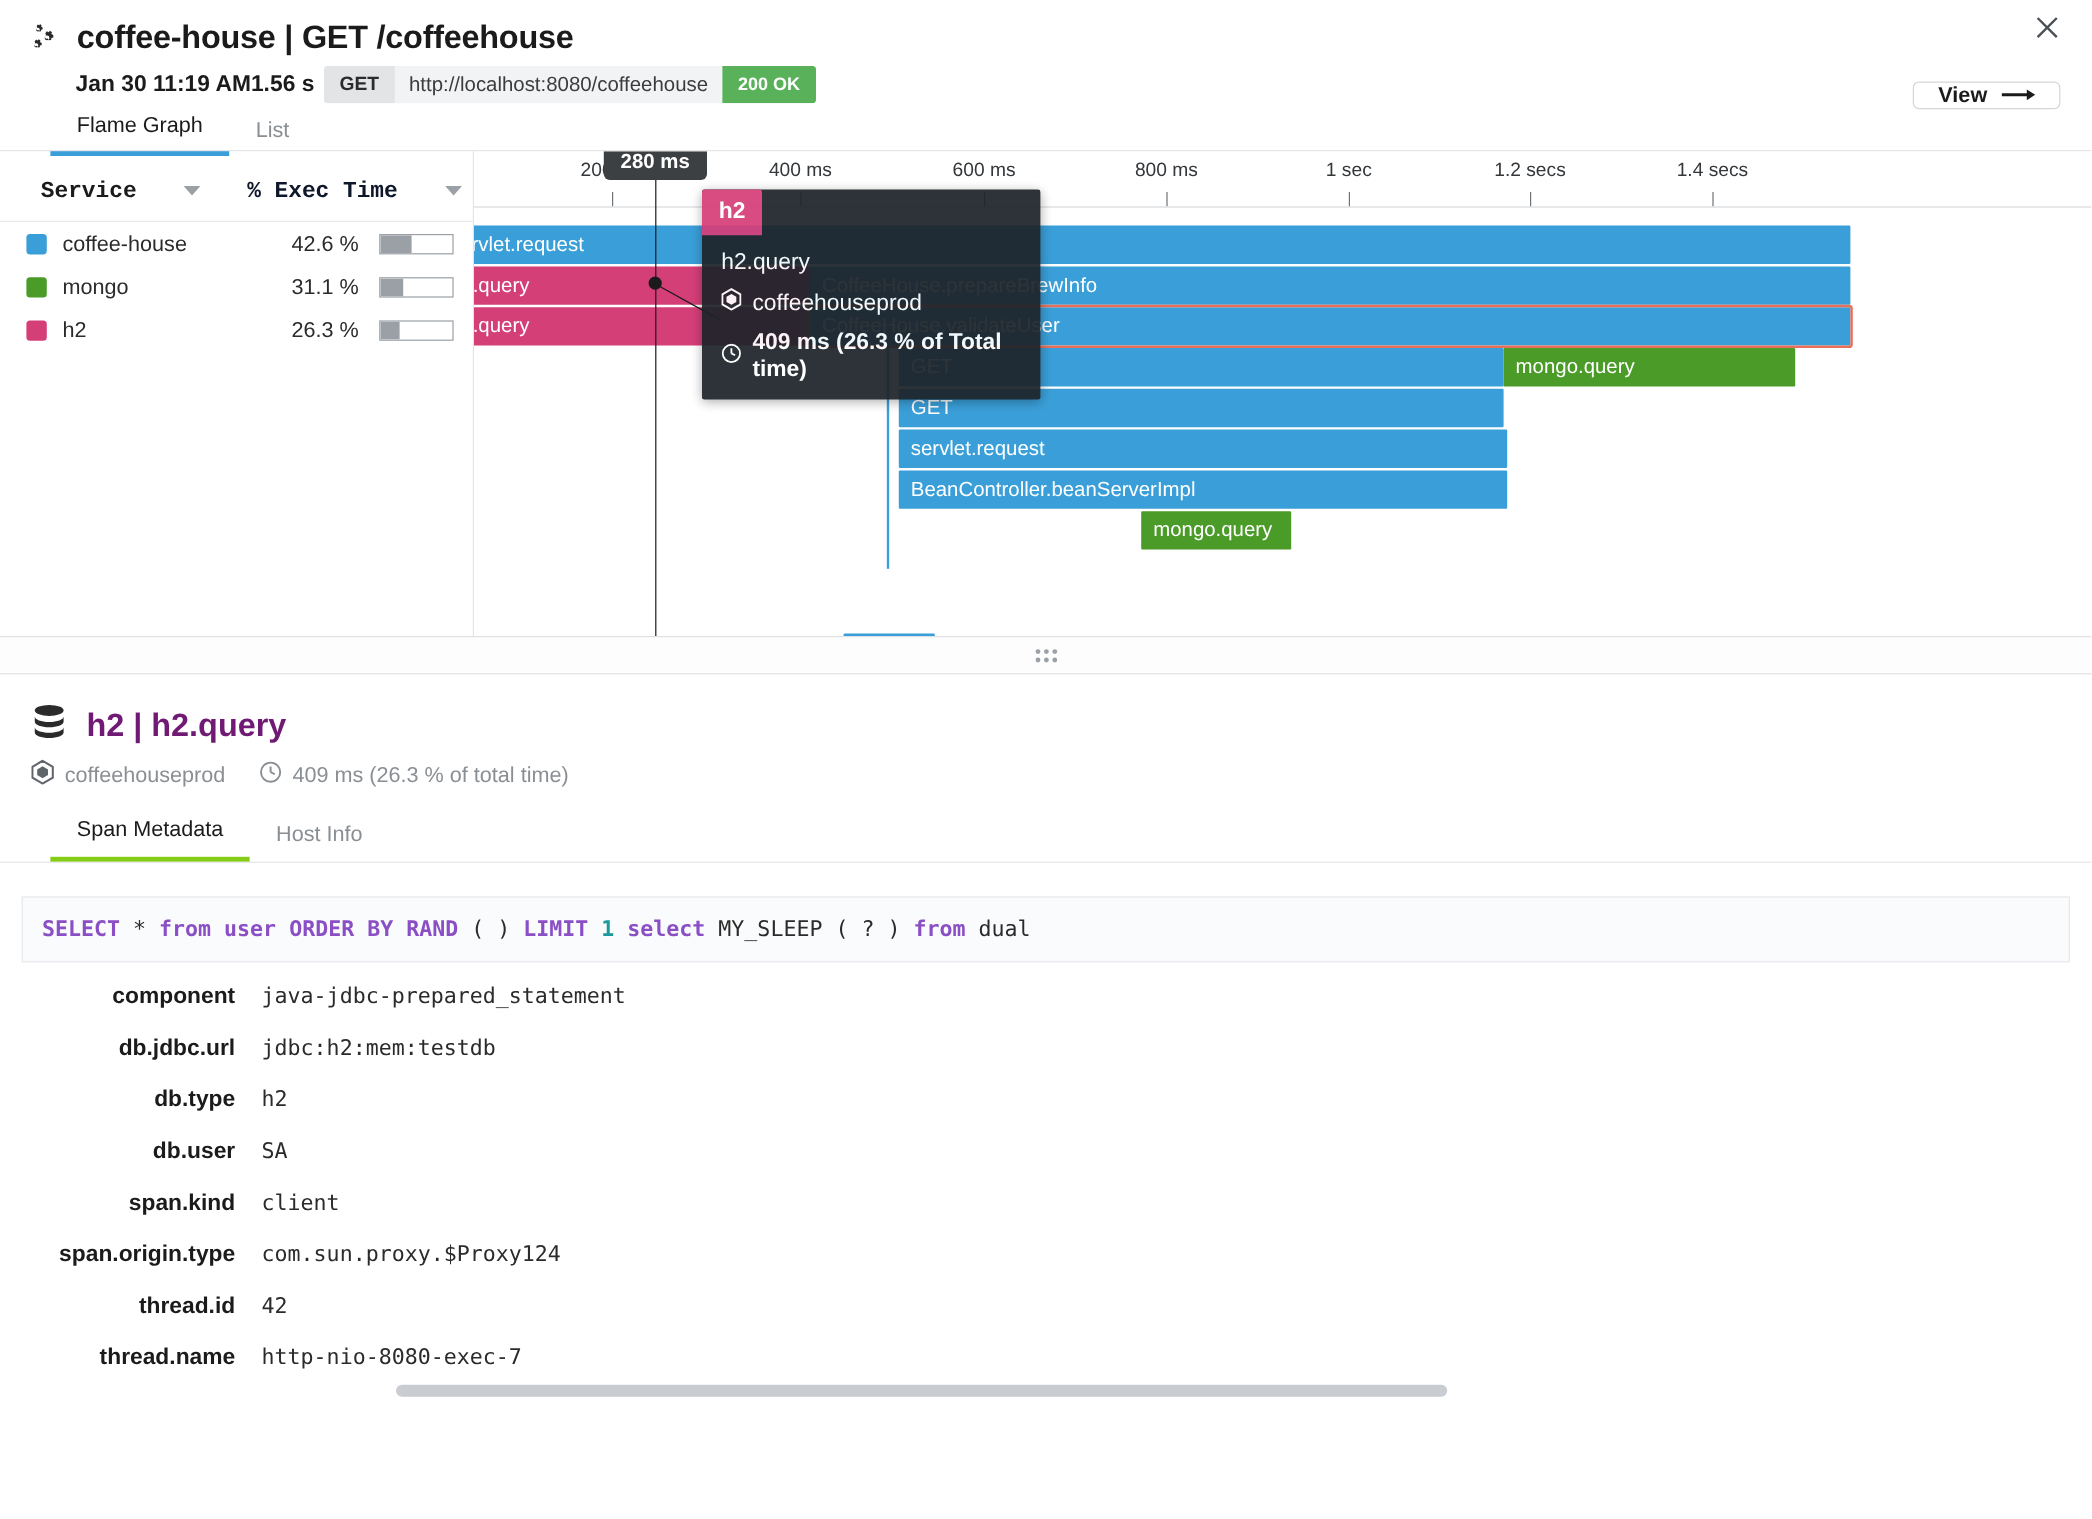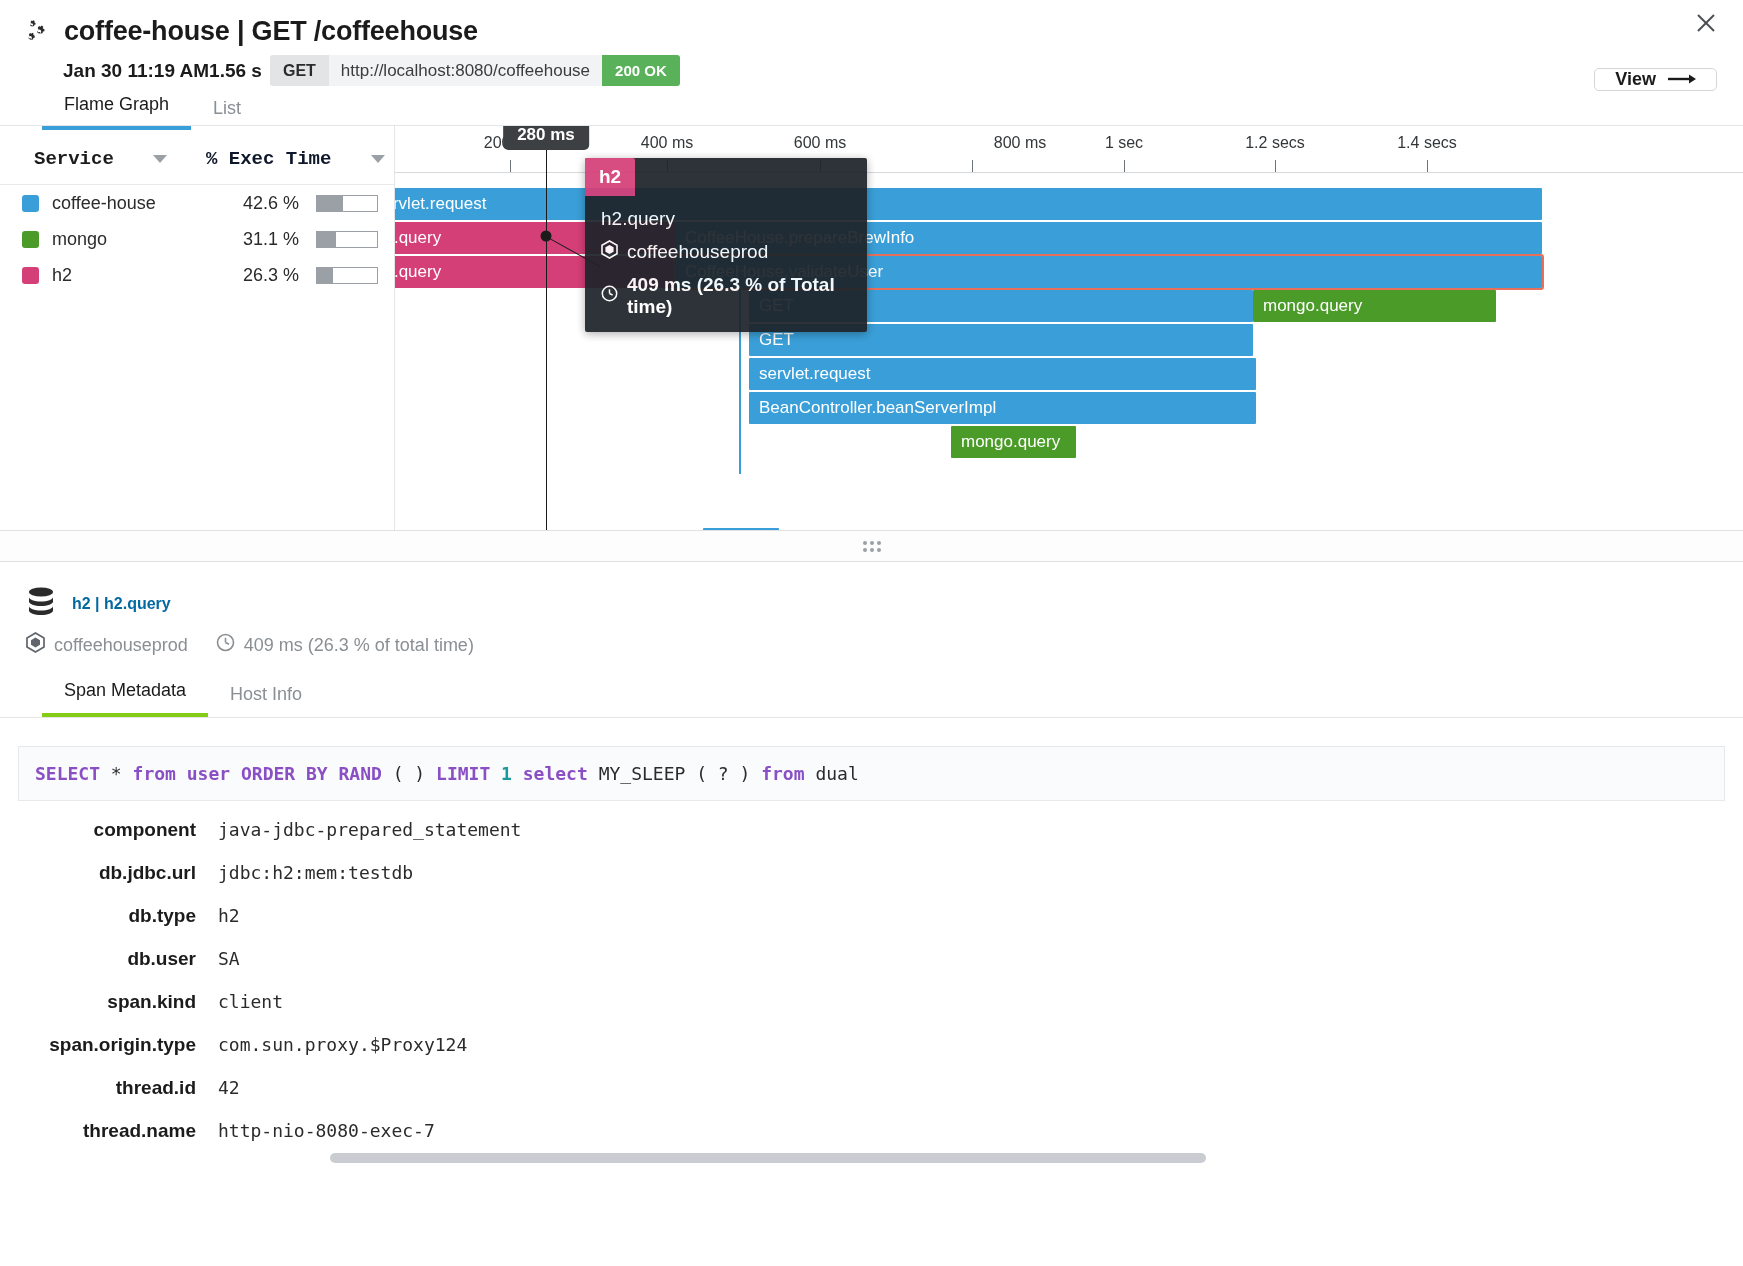--- a/index.html
+++ b/index.html
@@ -228,21 +228,21 @@
     background: #fdfdfd;
     display: flex; align-items: center; justify-content: center;
     cursor: row-resize;
   }
   .grip { display: grid; grid-template-columns: repeat(3, 4px); gap: 3px; }
   .grip i { width: 4px; height: 4px; background: #9aa0a6; border-radius: 50%; display: block; }
 
   
   .detail { position: relative; padding: 24px 0 0 0; }
   .d-title-row { display: flex; align-items: center; gap: 16px; padding-left: 26px; }
-  .d-title { font-size: 16px; font-weight: bold; color: #0369a1; }
+  .d-title { font-size: 27px; font-weight: bold; color: #701a75; }
   .d-sub-row { display: flex; align-items: center; gap: 12px; padding: 10px 0 0 26px; color: #8a8f94; font-size: 18px; }
   .d-sub-item { display: flex; align-items: center; gap: 9px; }
   .d-tabs { display: flex; align-items: flex-end; padding: 22px 0 0 42px; border-bottom: 1px solid #e3e5e8; }
   .d-tab { font-size: 18px; color: #8a8f94; padding: 0 22px 12px 22px; cursor: pointer; }
   .d-tab.active { color: #1b1b1b; border-bottom: 4px solid #84cc16; }
 
   .sql-box {
     margin: 28px 18px 0 18px;
     border: 1px solid #e6e8ea;
     background: #fafbfc;
@@ -373,21 +373,21 @@
   </div>
 
   <div class="graph-pane">
     <div class="axis" id="axis">
         <div class="tick-label" style="left: 115px;">200 ms</div>
         <div class="tick-mark" style="left: 115px;"></div>
         <div class="tick-label" style="left: 272px;">400 ms</div>
         <div class="tick-mark" style="left: 272px;"></div>
         <div class="tick-label" style="left: 425px;">600 ms</div>
         <div class="tick-mark" style="left: 425px;"></div>
-        <div class="tick-label" style="left: 577px; margin-left: 48px;">800 ms</div>
+        <div class="tick-label" style="left: 577px;">800 ms</div>
         <div class="tick-mark" style="left: 577px;"></div>
         <div class="tick-label" style="left: 729px;">1 sec</div>
         <div class="tick-mark" style="left: 729px;"></div>
         <div class="tick-label" style="left: 880px;">1.2 secs</div>
         <div class="tick-mark" style="left: 880px;"></div>
         <div class="tick-label" style="left: 1032px;">1.4 secs</div>
         <div class="tick-mark" style="left: 1032px;"></div>
       </div>
     <div class="axis-line"></div>
     <div id="bars">

